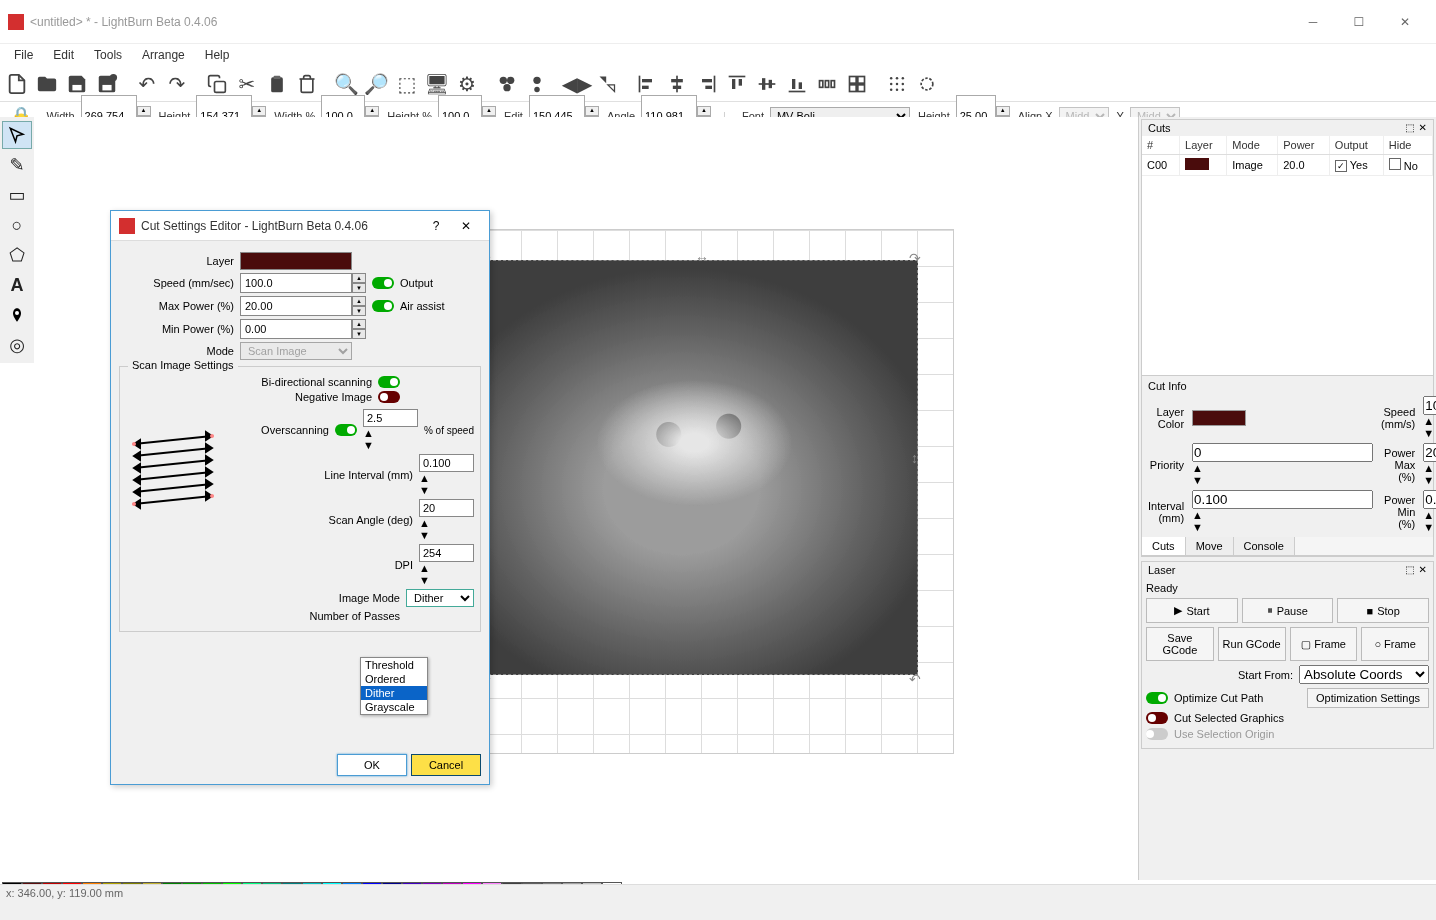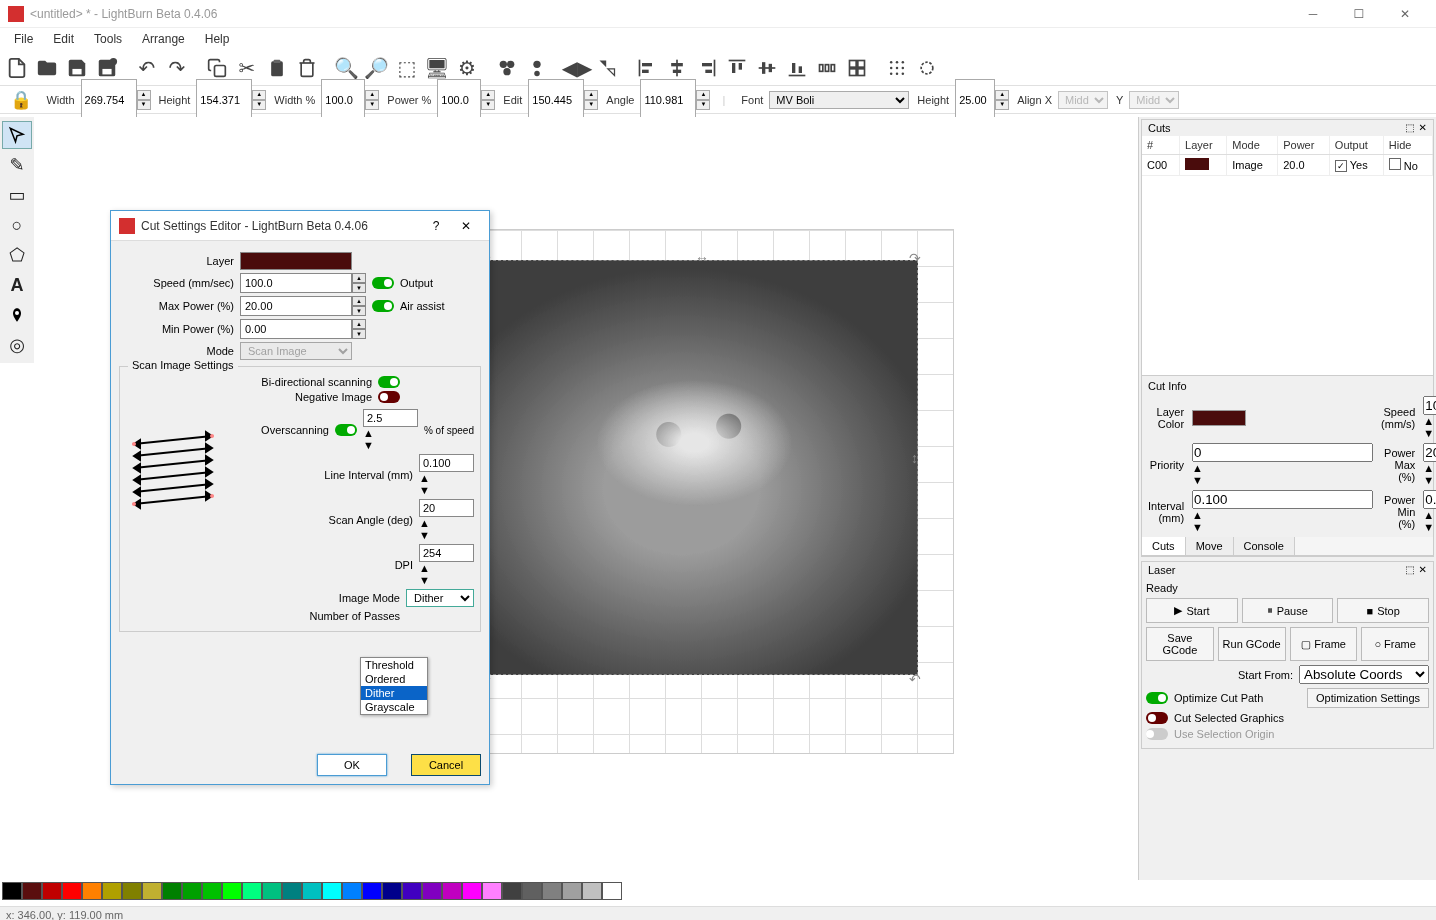--- a/index.html
+++ b/index.html
@@ -1,19 +1,19 @@
 <!DOCTYPE html>
 <html><head>
   <meta charset="utf-8">
   <style>
     * { box-sizing: border-box; margin: 0; padding: 0; }
     body { font-family: 'Segoe UI', Tahoma, sans-serif; font-size: 12px; background: #fff; overflow: hidden; width: 1436px; height: 920px; position: relative; }
     
     
-    .titlebar { height: 28px; background: #fff; display: flex; align-items: center; padding: 0 8px; border-bottom: 1px solid #eee; }
+    .titlebar { height: 44px; background: #fff; display: flex; align-items: center; padding: 0 8px; border-bottom: 1px solid #eee; }
     .titlebar .icon { width: 16px; height: 16px; background: #d32f2f; margin-right: 6px; }
     .titlebar .title { color: #999; font-size: 12px; flex: 1; }
     .titlebar .winbtns { display: flex; gap: 0; }
     .titlebar .winbtn { width: 46px; height: 30px; display: flex; align-items: center; justify-content: center; color: #666; cursor: pointer; }
     
     
     .menubar { height: 22px; display: flex; align-items: center; padding: 0 4px; background: #fff; }
     .menubar .item { padding: 2px 10px; cursor: pointer; color: #333; }
     
     
@@ -84,21 +84,21 @@
     .toggle.on::after { right: 2px; }
     .toggle.off::after { left: 2px; }
     .laser-select { display: flex; gap: 4px; margin: 4px 0; }
     .laser-select select, .laser-select button { flex: 1; font-size: 11px; padding: 2px; border: 1px solid #bbb; background: #f5f5f5; }
     
     
     .palette { position: absolute; left: 2px; bottom: 20px; right: 0; height: 18px; display: flex; gap: 0; }
     .palette .sw { width: 20px; height: 18px; border: 1px solid #555; cursor: pointer; }
     
     
-    .statusbar { position: absolute; left: 0; bottom: 0; right: 0; height: 14px; background: #f0f0f0; padding: 2px 6px; font-size: 11px; color: #666; border-top: 1px solid #ddd; }
+    .statusbar { position: absolute; left: 0; bottom: 0; right: 0; height: 36px; background: #f0f0f0; padding: 2px 6px; font-size: 11px; color: #666; border-top: 1px solid #ddd; }
     
     
     .dialog { position: absolute; left: 110px; top: 210px; width: 380px; height: 575px; background: #f0f0f0; border: 1px solid #4a9cd4; box-shadow: 2px 2px 6px rgba(0,0,0,0.2); display: flex; flex-direction: column; }
     .dialog-title { background: #fff; display: flex; align-items: center; padding: 4px 8px; height: 30px; border-bottom: 1px solid #ddd; }
     .dialog-title .icon { width: 16px; height: 16px; background: #d32f2f; margin-right: 6px; }
     .dialog-title .text { flex: 1; font-size: 12px; color: #333; }
     .dialog-title .dbtn { width: 30px; text-align: center; cursor: pointer; }
     .dialog-body { flex: 1; padding: 8px; font-size: 11px; }
     .dlg-row { display: flex; align-items: center; margin: 3px 0; gap: 6px; }
     .dlg-row .lbl { width: 115px; text-align: right; }
@@ -113,21 +113,21 @@
     .scan-content { display: flex; gap: 8px; }
     .scan-icon { width: 94px; height: 100px; position: relative; padding-top: 20px; }
     .scan-fields { flex: 1; }
     .scan-row { display: flex; align-items: center; justify-content: flex-end; gap: 6px; margin: 3px 0; font-size: 11px; }
     .scan-row .slbl { text-align: right; }
     .scan-row input { width: 55px; padding: 2px 3px; border: 1px solid #888; font-size: 11px; }
     .scan-row select { width: 68px; padding: 1px 3px; border: 1px solid #4a9; font-size: 11px; background: #fff; }
     .dropdown-open { position: absolute; left: 240px; top: 290px; width: 68px; background: #fff; border: 1px solid #888; box-shadow: 1px 1px 3px rgba(0,0,0,0.3); z-index: 10; }
     .dropdown-open .opt { padding: 1px 4px; font-size: 11px; cursor: pointer; }
     .dropdown-open .opt.sel { background: #0a64c8; color: #fff; }
-    .dialog-buttons { display: flex; justify-content: flex-end; gap: 24px; padding: 8px; }
+    .dialog-buttons { display: flex; justify-content: flex-end; gap: 4px; padding: 8px; }
     .dialog-buttons button { width: 70px; padding: 4px; font-size: 11px; background: #fde047; border: 1px solid #0c4a6e; cursor: pointer; }
     .dialog-buttons button.primary { background: #fff; border: 1px solid #4a9cd4; box-shadow: 0 0 2px #4a9cd4; }
     
     .checkbox { display: inline-block; width: 12px; height: 12px; border: 1px solid #666; background: #fff; text-align: center; line-height: 10px; font-size: 9px; }
   </style>
 </head>
 <body>
 
 <div class="titlebar">
   <div class="icon"></div>
@@ -321,21 +321,21 @@
       </span>
     </span>
   <label>Width %</label>
   <span class="spin">
       <input type="text" style="width: 44px;" value="100.0">
       <span class="spinbtns">
         <div>▲</div>
         <div>▼</div>
       </span>
     </span>
-  <label>Power %</label>
+  <label>Height %</label>
   <span class="spin">
       <input type="text" style="width: 44px;" value="100.0">
       <span class="spinbtns">
         <div>▲</div>
         <div>▼</div>
       </span>
     </span>
   <label>Edit</label>
   <span class="spin">
       <input type="text" value="150.445" style="">

